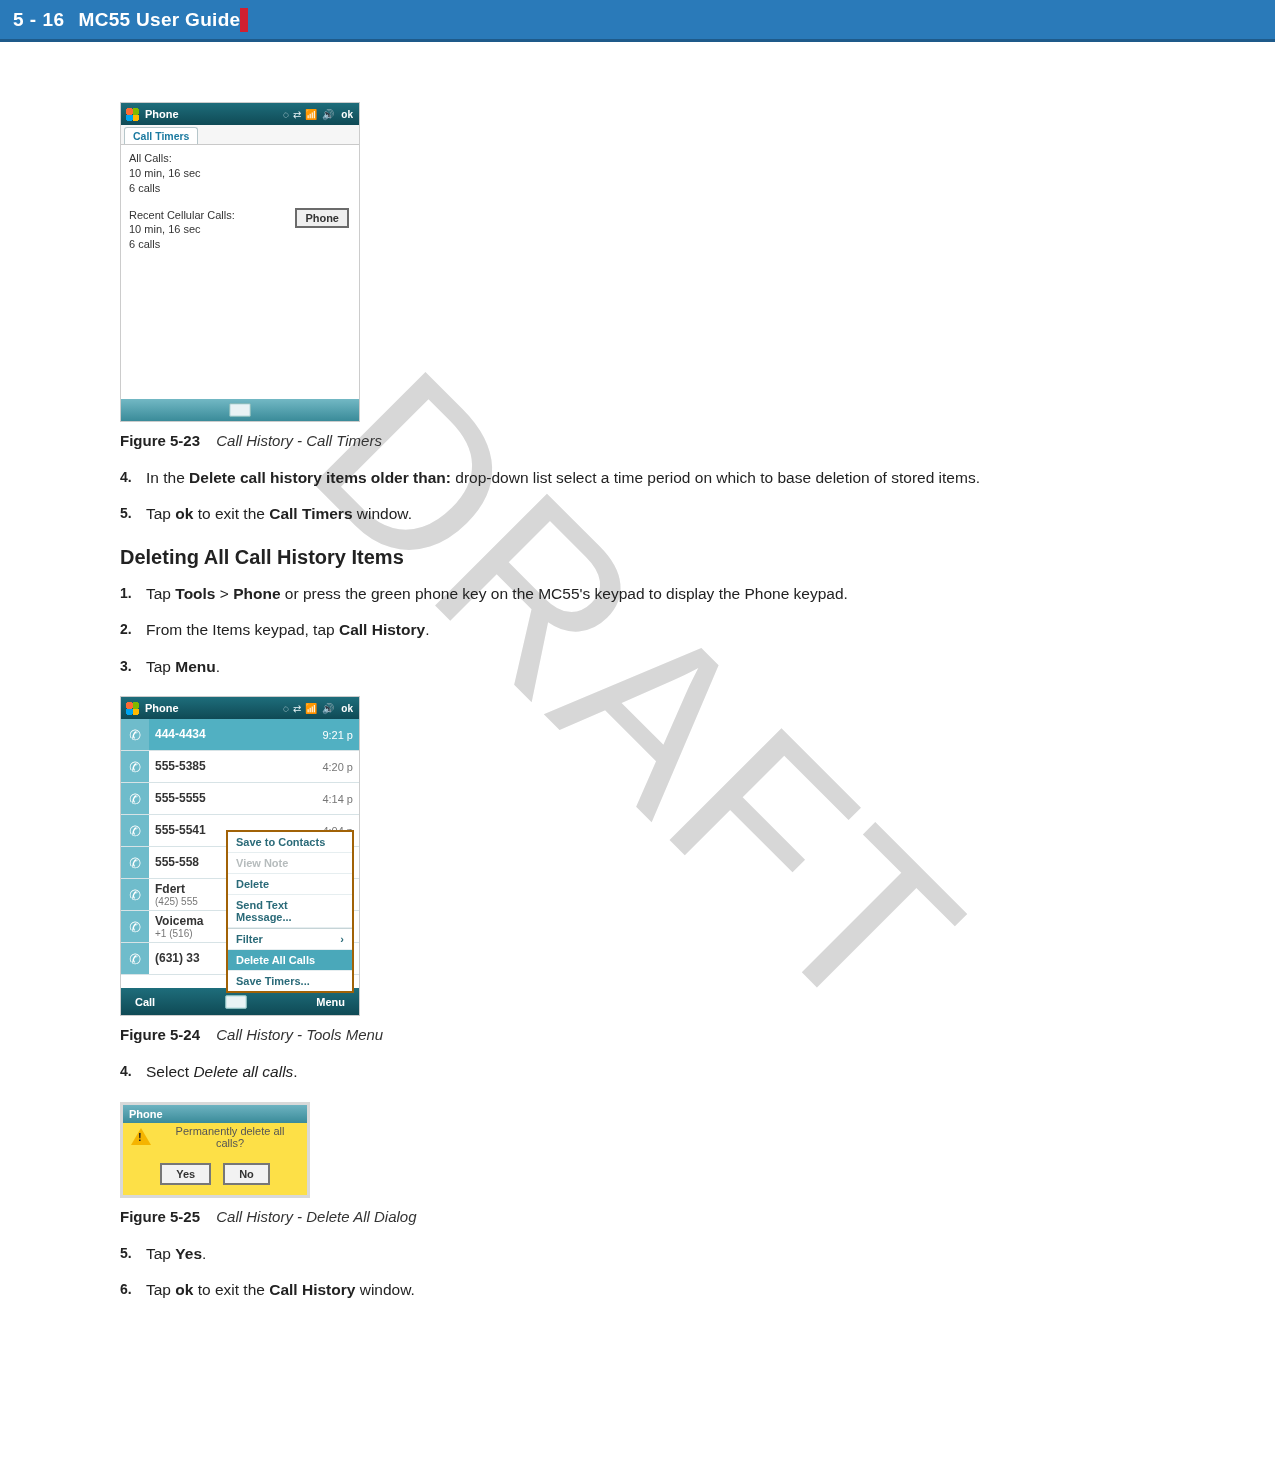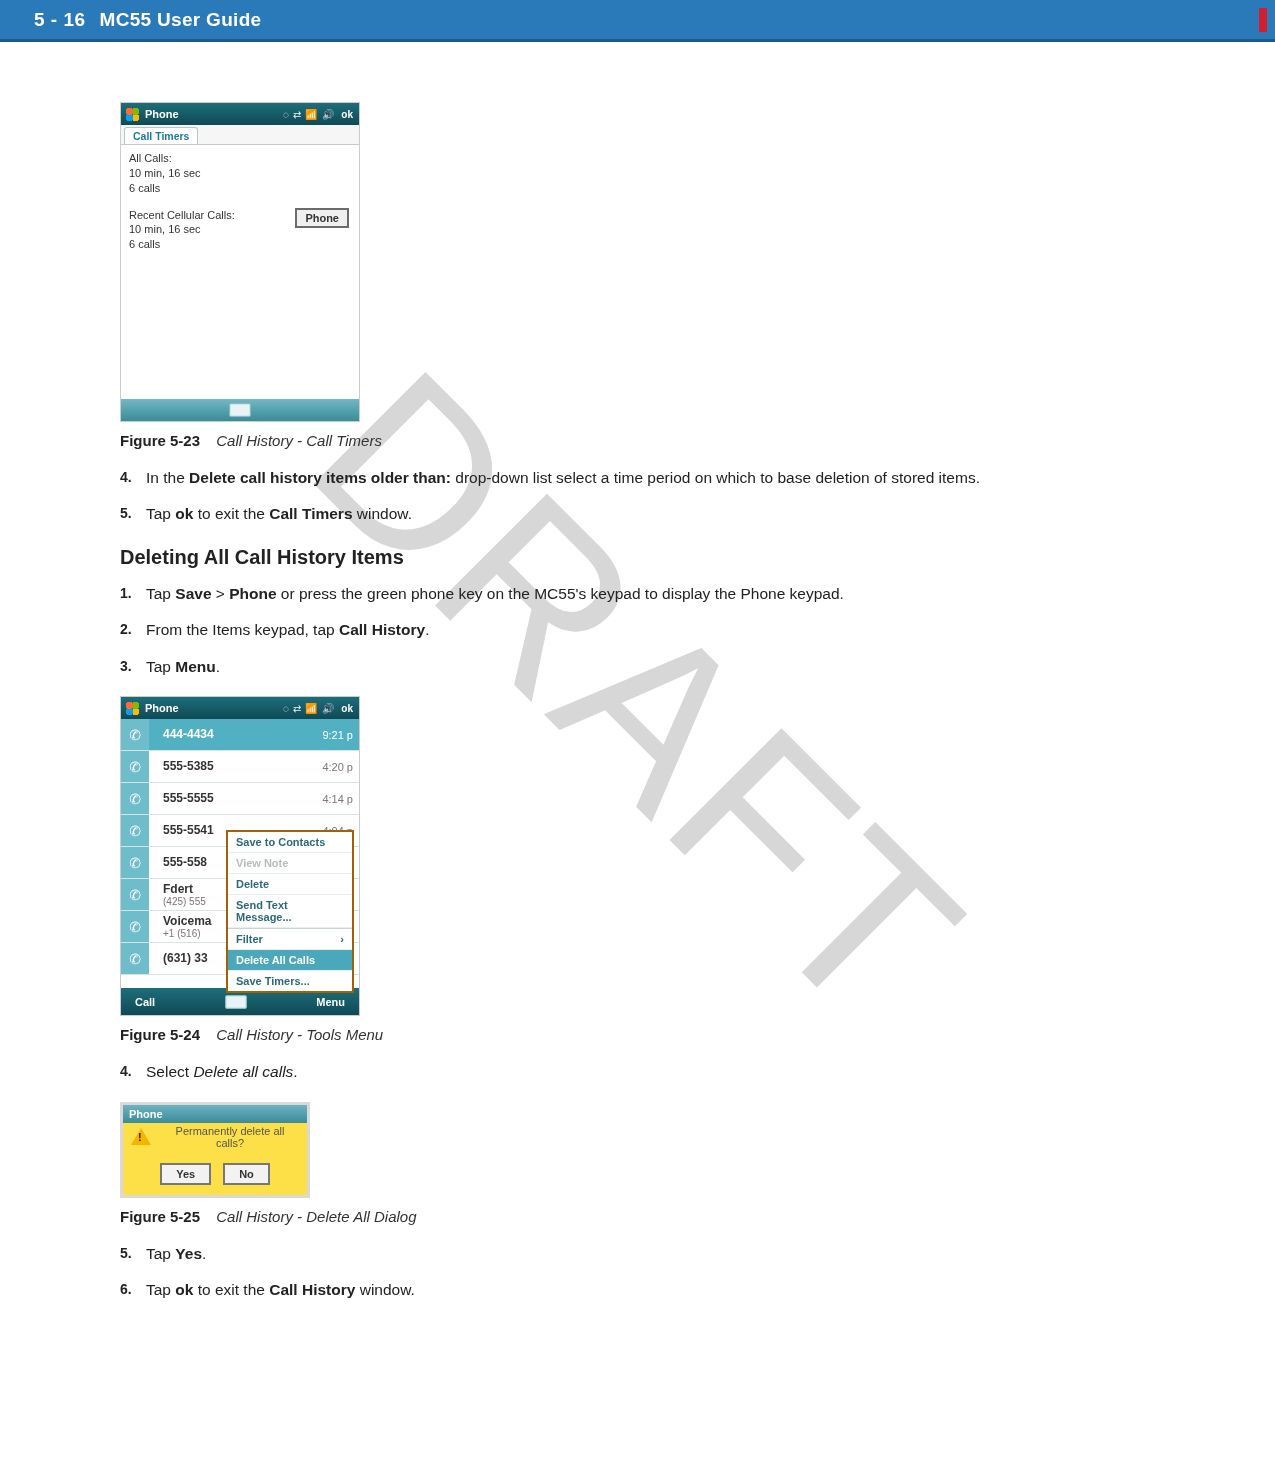--- a/index.html
+++ b/index.html
@@ -8,23 +8,23 @@
     background: #fff;
     color: #222;
     position: relative;
     width: 1275px;
   }
   .header-bar {
     background: #2a7ab9;
     color: #fff;
     display: flex;
     align-items: center;
-    justify-content: space-between;
+    justify-content: flex-start;
     height: 42px;
-    padding: 0 12px 0 34px;
+    padding: 0 12px 0 13px;
     border-bottom: 3px solid #1e5a8a;
   }
   .header-left { display: flex; align-items: baseline; gap: 14px; }
   .page-num {
     font-family: "Arial Narrow", Arial, sans-serif;
     font-weight: 600;
     font-size: 19px;
     letter-spacing: 0.5px;
   }
   .guide-title {
@@ -173,21 +173,21 @@
     padding-right: 6px;
   }
   .ch-row.sel { background: #51b0c2; color:#fff; }
   .ch-icon-cell {
     width: 28px; height: 100%;
     background: #6fbccb;
     display:flex; align-items:center; justify-content:center;
     color:#fff;
     font-size: 14px;
   }
-  .ch-main { flex:1; padding: 0 14px; line-height:1.1;}
+  .ch-main { flex:1; padding: 0 6px; line-height:1.1;}
   .ch-num { font-weight:700; font-size: 12px; }
   .ch-sub { font-size: 10px; color:#777; }
   .ch-time { font-size: 11px; color:#777; }
   .ch-row.sel .ch-time { color:#fff; }
 
   .ch-menu {
     position:absolute;
     left: 105px;
     bottom: 22px;
     width: 128px;
@@ -328,21 +328,21 @@
         </span>
       </div>
     </div>
 
     <h3 class="section-h">Deleting All Call History Items</h3>
 
     <div class="steps">
       <div class="step">
         <span class="step-num">1.</span>
         <span class="step-text">
-          <span>Tap </span><b>Save</b><span> &gt; </span><b>Phone</b><span> or press the green phone key on the MC55's keypad to display the Phone keypad.</span>
+          <span>Tap </span><b>Tools</b><span> &gt; </span><b>Phone</b><span> or press the green phone key on the MC55's keypad to display the Phone keypad.</span>
         </span>
       </div>
       <div class="step">
         <span class="step-num">2.</span>
         <span class="step-text">
           <span>From the Items keypad, tap </span><b>Call History</b><span>.</span>
         </span>
       </div>
       <div class="step">
         <span class="step-num">3.</span>

